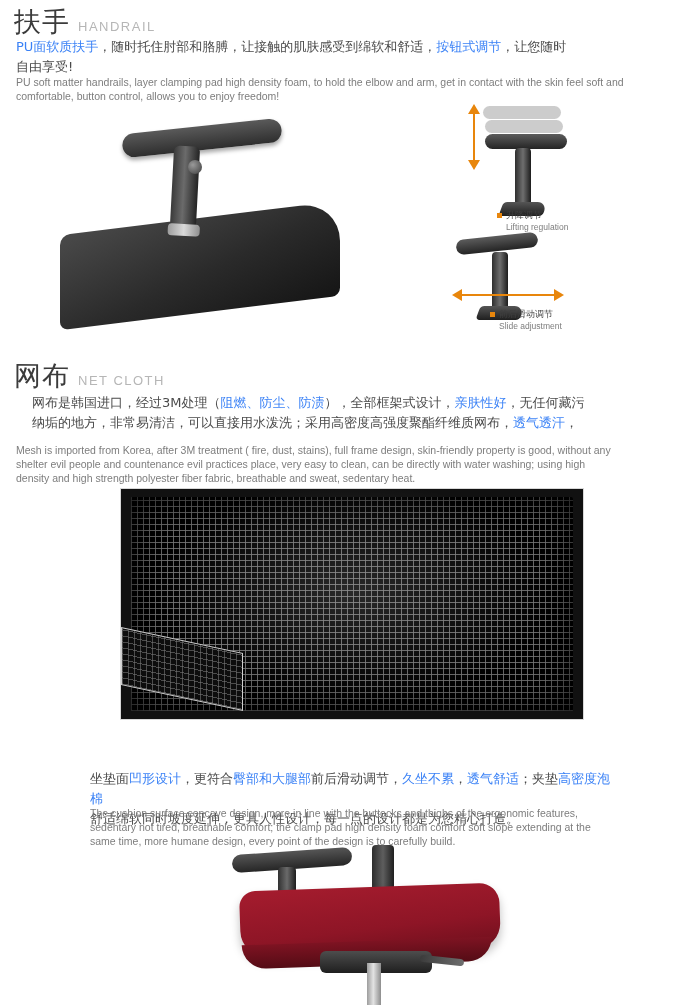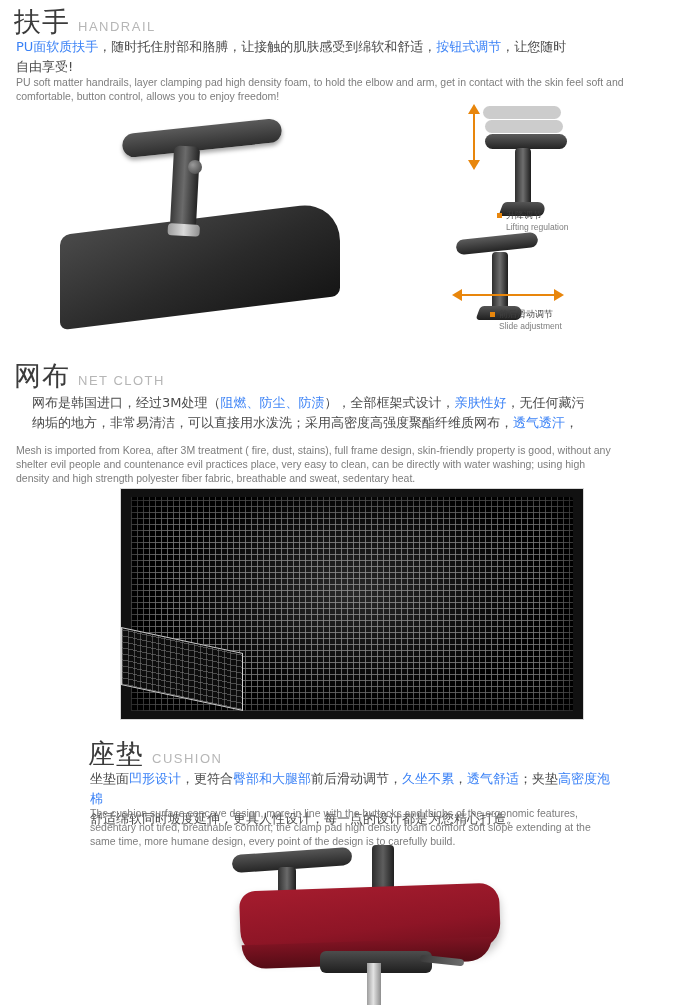--- a/index.html
+++ b/index.html
@@ -471,24 +471,20 @@
   </div>
 
   <div id="netcloth-en" class="en-para">Mesh is imported from Korea, after 3M treatment ( fire, dust, stains), full frame design, skin-friendly property is good, without any shelter evil people and countenance evil practices place, very easy to clean, can be directly with water washing; using high density and high strength polyester fiber fabric, breathable and sweat, sedentary heat.</div>
 
   <div id="mesh-photo">
     <div class="mesh-inner"></div>
     <div class="mesh-sheen"></div>
   </div>
   <div class="mesh-flap"></div>
 
-  <div id="cushion-heading" class="sec-head">
-    <span class="cn">座垫</span>
-    <span class="en">CUSHION</span>
-  </div>
 
   <div id="cushion-cn" class="cn-para">
     <div>
       <span>坐垫面</span><span class="hl">凹形设计</span><span>，更符合</span><span class="hl">臀部和大腿部</span><span>前后滑动调节，</span><span class="hl">久坐不累</span><span>，</span><span class="hl">透气舒适</span><span>；夹垫</span><span class="hl">高密度泡棉</span>
     </div>
     <div>舒适绵软同时坡度延伸，更具人性设计，每一点的设计都是为您精心打造。</div>
   </div>
 
   <div id="cushion-en" class="en-para">The cushion surface concave design, more in line with the buttocks and thighs of the ergonomic features, sedentary not tired, breathable comfort; the clamp pad high density foam comfort soft slope extending at the same time, more humane design, every point of the design is to carefully build.</div>
 

